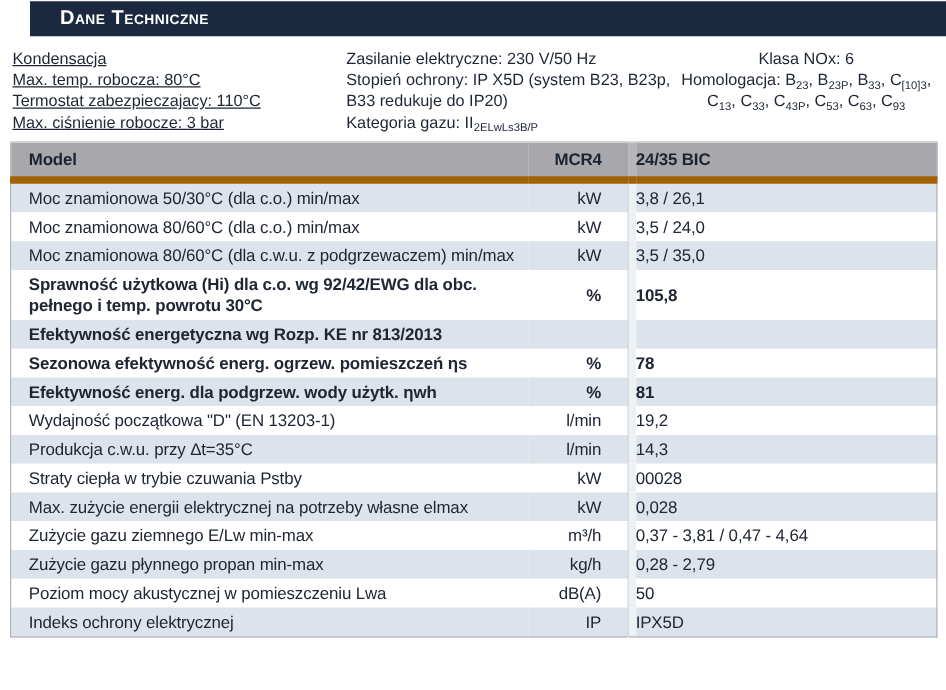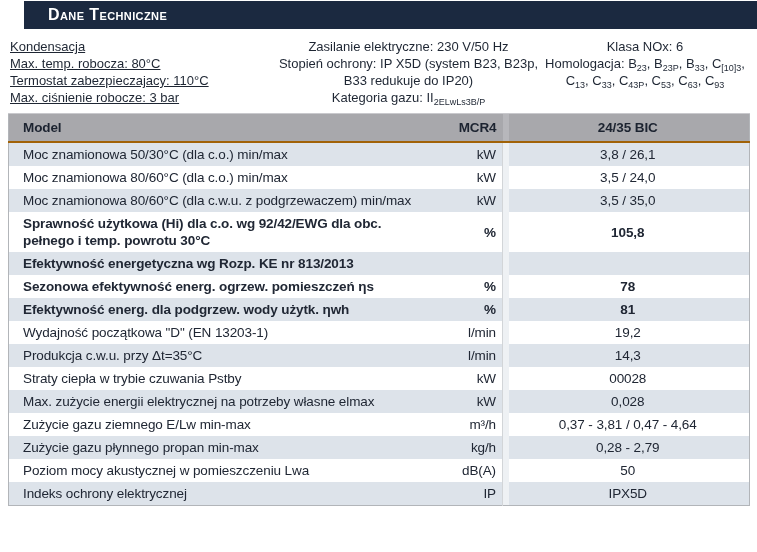--- a/index.html
+++ b/index.html
@@ -27,21 +27,21 @@
   
   .intro {
     display: flex;
     margin: 9px 0 0 10px;
     font-size: 13px;
     line-height: 17px;
     color: #1e2633;
     width: 747px;
   }
   .intro .col1 { width: 267px; text-decoration: underline; }
-  .intro .col2 { width: 263px; text-align: center; }
+  .intro .col2 { width: 263px; }
   .intro .col3 { width: 210px; text-align: center; }
   sub.small-sub {
     font-size: 9px;
     vertical-align: -3px;
     line-height: 0;
     letter-spacing: 0;
   }
 
   
   table.spec {
@@ -52,29 +52,29 @@
     line-height: 17px;
     letter-spacing: -0.1px;
     color: #202734;
     border: 1px solid #b2b5b9;
   }
   table.spec thead th {
     background: #a8a8ac;
     color: #1c2330;
     font-weight: bold;
     border-top: 1px solid #c9c9cd;
-    border-bottom: 2px solid #a16207;
+    border-bottom: 6px solid #a16207;
     padding: 5px 0;
   }
   table.spec thead th.c-sep { background: #b7b7bb; }
   table.spec td { padding: 3px 0; }
   table.spec .c-label { text-align: left; padding-left: 14px; width: 414px; }
-  table.spec .c-unit  { text-align: right; width: 80px; padding-right: 6px; }
+  table.spec .c-unit  { text-align: right; width: 80px; padding-right: 21px; }
   table.spec .c-sep   { width: 6px; padding: 0; }
-  table.spec .c-value { text-align: center; padding-right: 2px; }
+  table.spec .c-value { text-align: left; padding-right: 2px; }
   table.spec tbody tr:nth-child(odd)  td { background: #dde3ea; }
   table.spec tbody tr:nth-child(even) td { background: #ffffff; }
   table.spec tbody td.c-sep {
     background: #eef1f4 !important;
     border-left: 1px solid #d2d5d8;
   }
   table.spec tbody tr.bold td { font-weight: bold; }
 </style>
 </head>
 <body>

